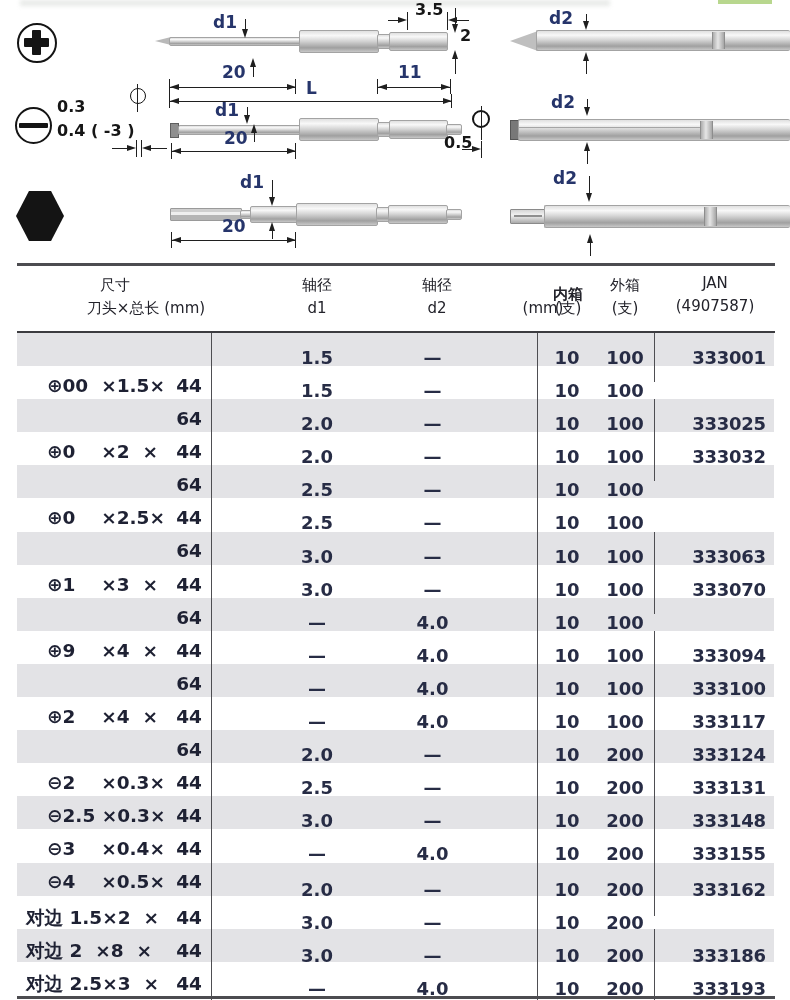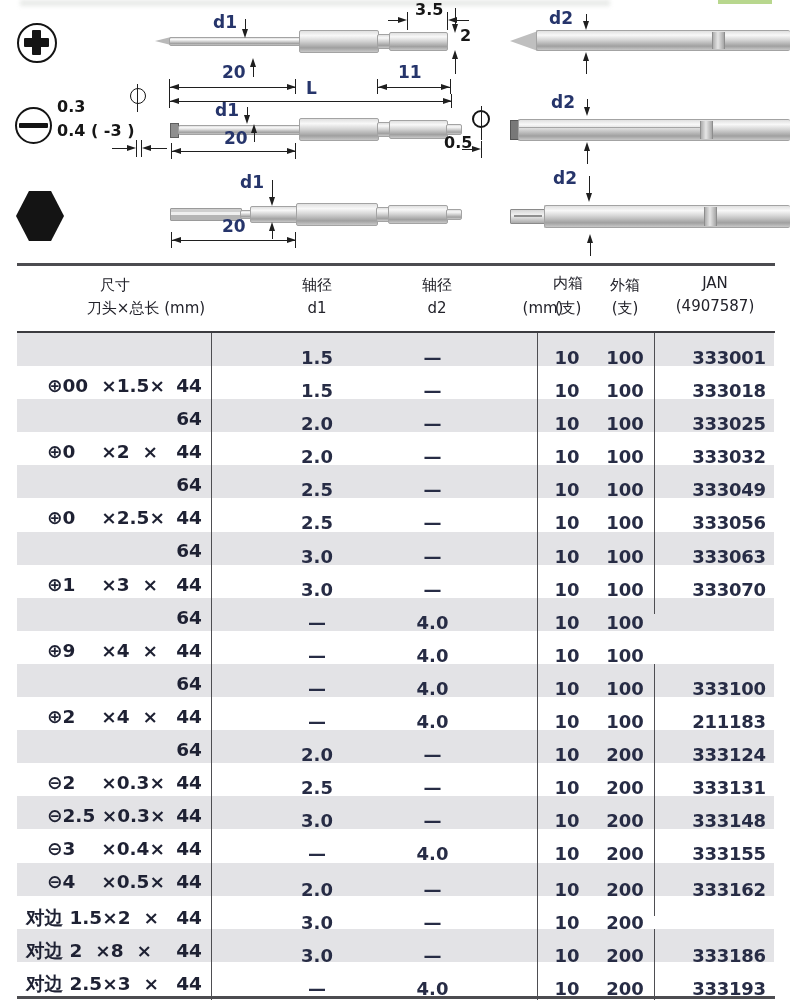--- a/index.html
+++ b/index.html
@@ -204,21 +204,21 @@
     <div class="rule" style="top:0;height:3px;"></div>
 
     <div style="position:absolute;left:0;top:0;width:790px;height:69px;">
       <span class="hl" style="left:115px;top:13px;">尺寸</span>
       <span class="hl" style="left:146px;top:36px;">刀头×总长 (mm)</span>
       <span class="hl" style="left:317px;top:13px;">轴径</span>
       <span class="hl" style="left:317px;top:36px;">d1</span>
       <span class="hl" style="left:437px;top:13px;">轴径</span>
       <span class="hl" style="left:437px;top:36px;">d2</span>
       <span class="hl" style="left:543px;top:36px;">(mm)</span>
-      <span class="hl" style="left:568px;top:11px;">内箱</span>
+      <span class="hl" style="left:568px;top:22px;font-weight:bold;">内箱</span>
       <span class="hl" style="left:568px;top:36px;">(支)</span>
       <span class="hl" style="left:625px;top:13px;">外箱</span>
       <span class="hl" style="left:625px;top:36px;">(支)</span>
       <span class="hl" style="left:715px;top:11px;">JAN</span>
       <span class="hl" style="left:715px;top:34px;">(4907587)</span>
     </div>
 
     <div class="rule" style="top:68px;height:1.6px;background:#3c3c40;"></div>
 
     <div class="tbody" style="top:70px;">
@@ -235,21 +235,20 @@
         </div>
         <div class="trow">
           <div class="c c1">
             <span class="spec"></span>
             <span class="len">64</span>
           </div>
           <div class="c c2">1.5</div>
           <div class="c c3">—</div>
           <div class="c c4">10</div>
           <div class="c c5">100</div>
-          <div class="c c6">333018</div>
         </div>
         <div class="trow alt">
           <div class="c c1">
             <span class="spec">⊕0    ×2  ×</span>
             <span class="len">44</span>
           </div>
           <div class="c c2">2.0</div>
           <div class="c c3">—</div>
           <div class="c c4">10</div>
           <div class="c c5">100</div>
@@ -268,32 +267,30 @@
         </div>
         <div class="trow alt">
           <div class="c c1">
             <span class="spec">⊕0    ×2.5×</span>
             <span class="len">44</span>
           </div>
           <div class="c c2">2.5</div>
           <div class="c c3">—</div>
           <div class="c c4">10</div>
           <div class="c c5">100</div>
-          <div class="c c6">333049</div>
         </div>
         <div class="trow">
           <div class="c c1">
             <span class="spec"></span>
             <span class="len">64</span>
           </div>
           <div class="c c2">2.5</div>
           <div class="c c3">—</div>
           <div class="c c4">10</div>
           <div class="c c5">100</div>
-          <div class="c c6">333056</div>
         </div>
         <div class="trow alt">
           <div class="c c1">
             <span class="spec">⊕1    ×3  ×</span>
             <span class="len">44</span>
           </div>
           <div class="c c2">3.0</div>
           <div class="c c3">—</div>
           <div class="c c4">10</div>
           <div class="c c5">100</div>
@@ -322,20 +319,21 @@
         </div>
         <div class="trow">
           <div class="c c1">
             <span class="spec"></span>
             <span class="len">64</span>
           </div>
           <div class="c c2">—</div>
           <div class="c c3">4.0</div>
           <div class="c c4">10</div>
           <div class="c c5">100</div>
+          <div class="c c6">333094</div>
         </div>
         <div class="trow alt">
           <div class="c c1">
             <span class="spec">⊕2    ×4  ×</span>
             <span class="len">44</span>
           </div>
           <div class="c c2">—</div>
           <div class="c c3">4.0</div>
           <div class="c c4">10</div>
           <div class="c c5">100</div>
@@ -343,21 +341,21 @@
         </div>
         <div class="trow">
           <div class="c c1">
             <span class="spec"></span>
             <span class="len">64</span>
           </div>
           <div class="c c2">—</div>
           <div class="c c3">4.0</div>
           <div class="c c4">10</div>
           <div class="c c5">100</div>
-          <div class="c c6">211183</div>
+          <div class="c c6">333117</div>
         </div>
         <div class="trow alt">
           <div class="c c1">
             <span class="spec">⊖2    ×0.3×</span>
             <span class="len">44</span>
           </div>
           <div class="c c2">2.0</div>
           <div class="c c3">—</div>
           <div class="c c4">10</div>
           <div class="c c5">200</div>

